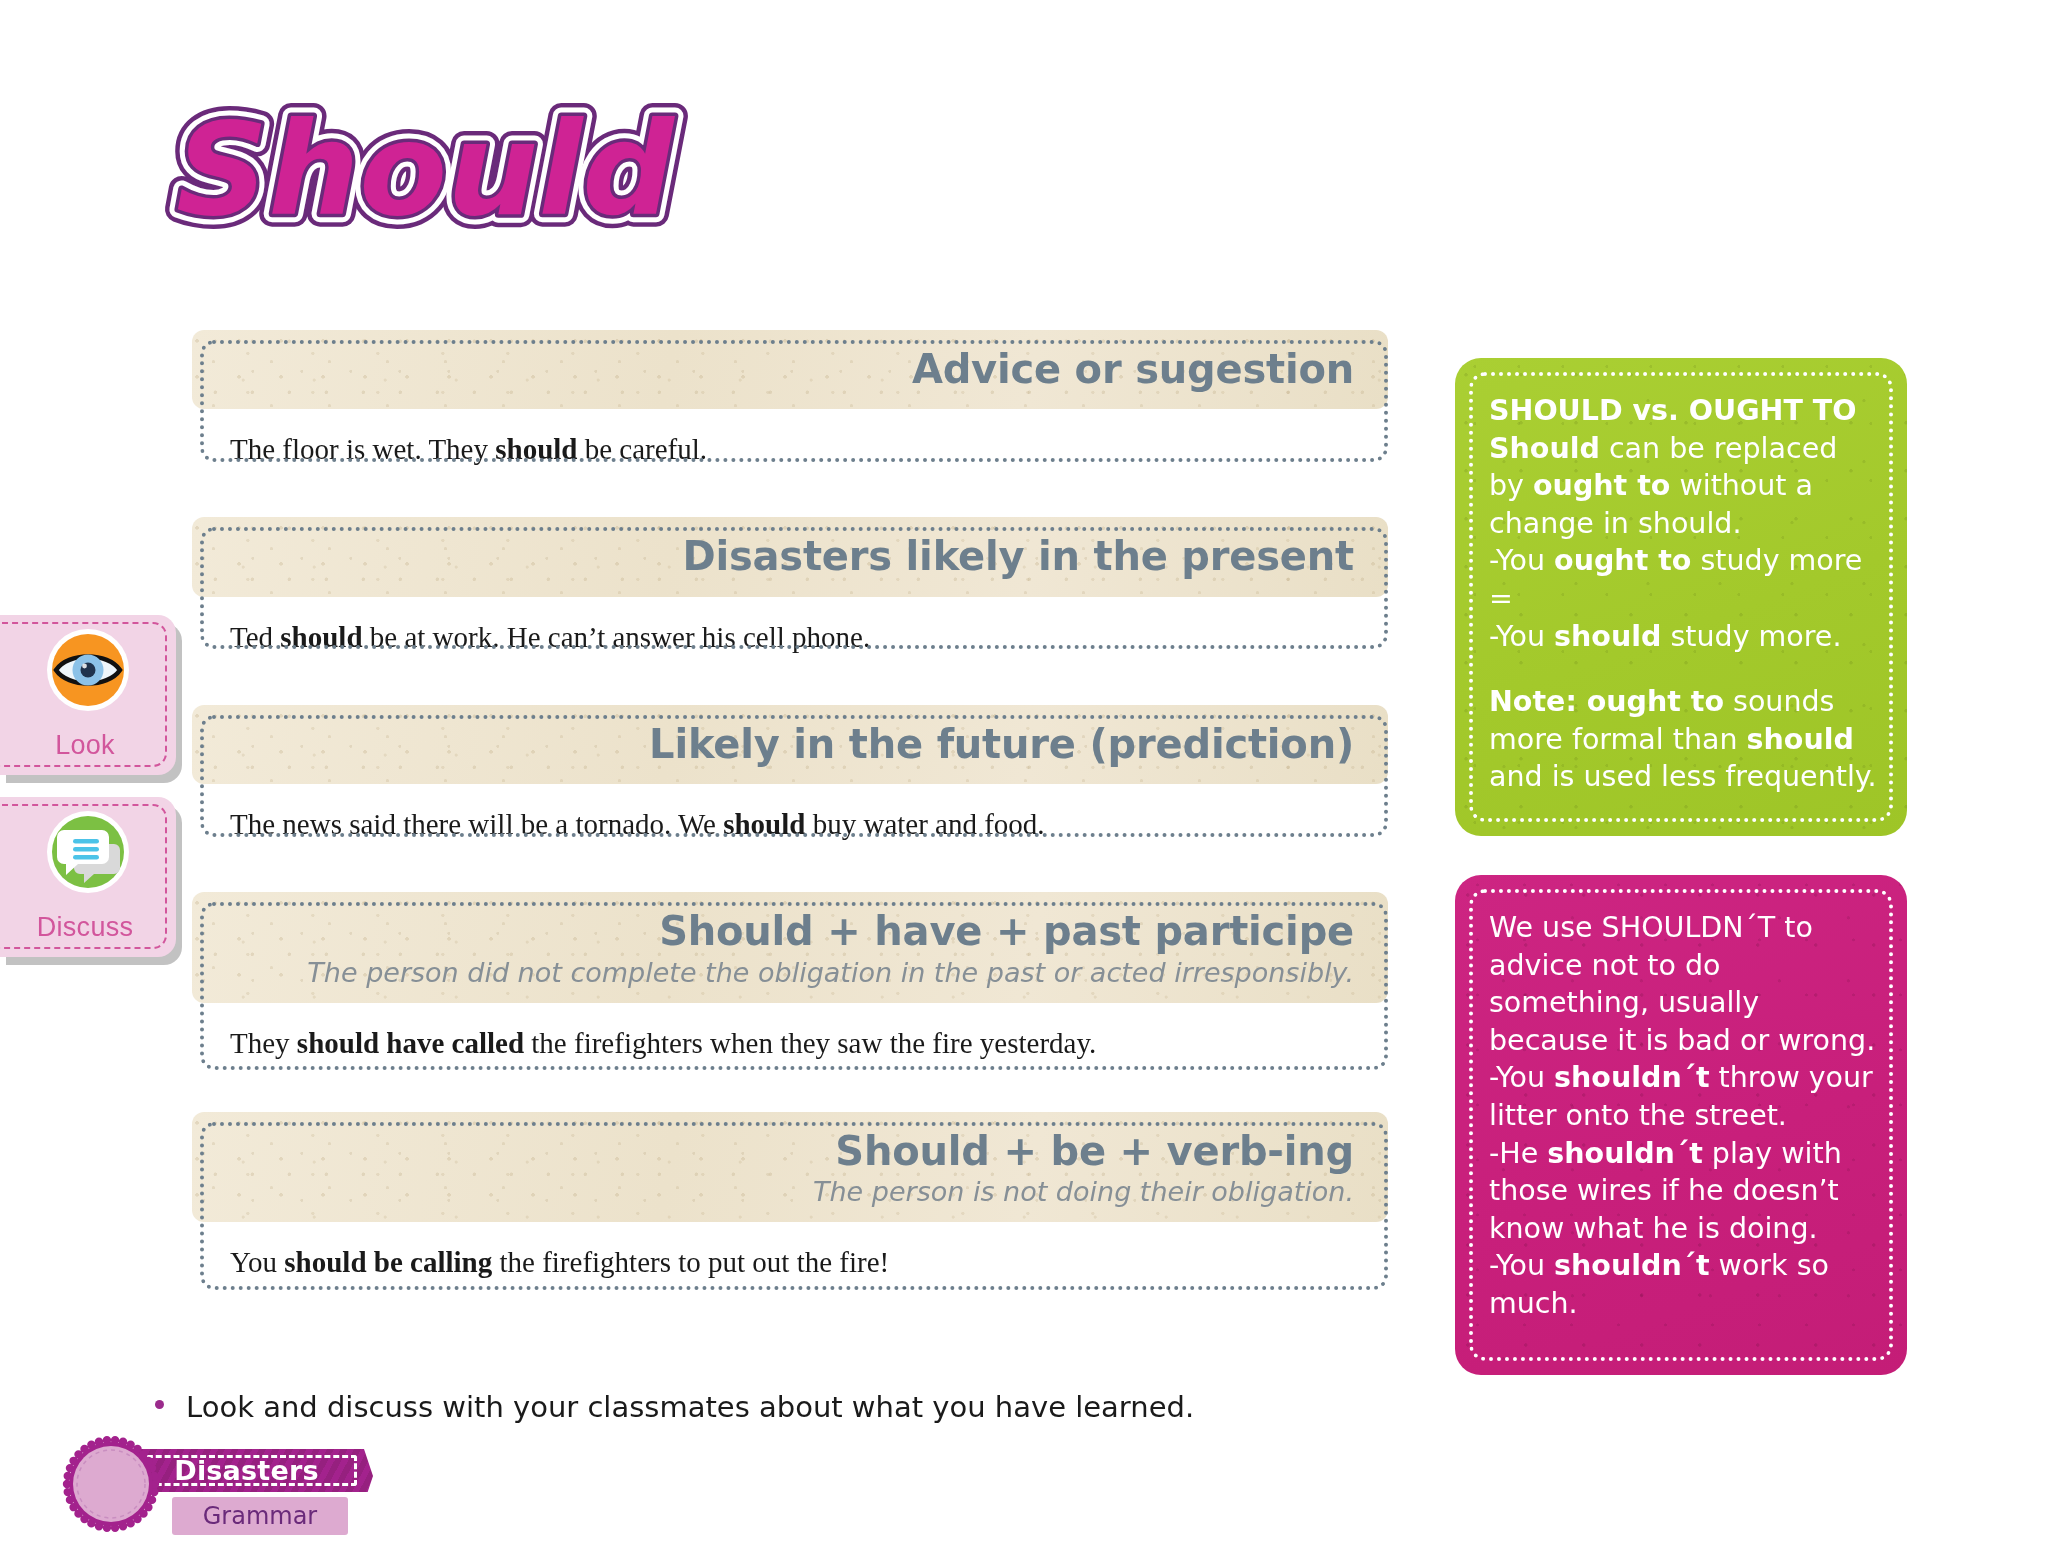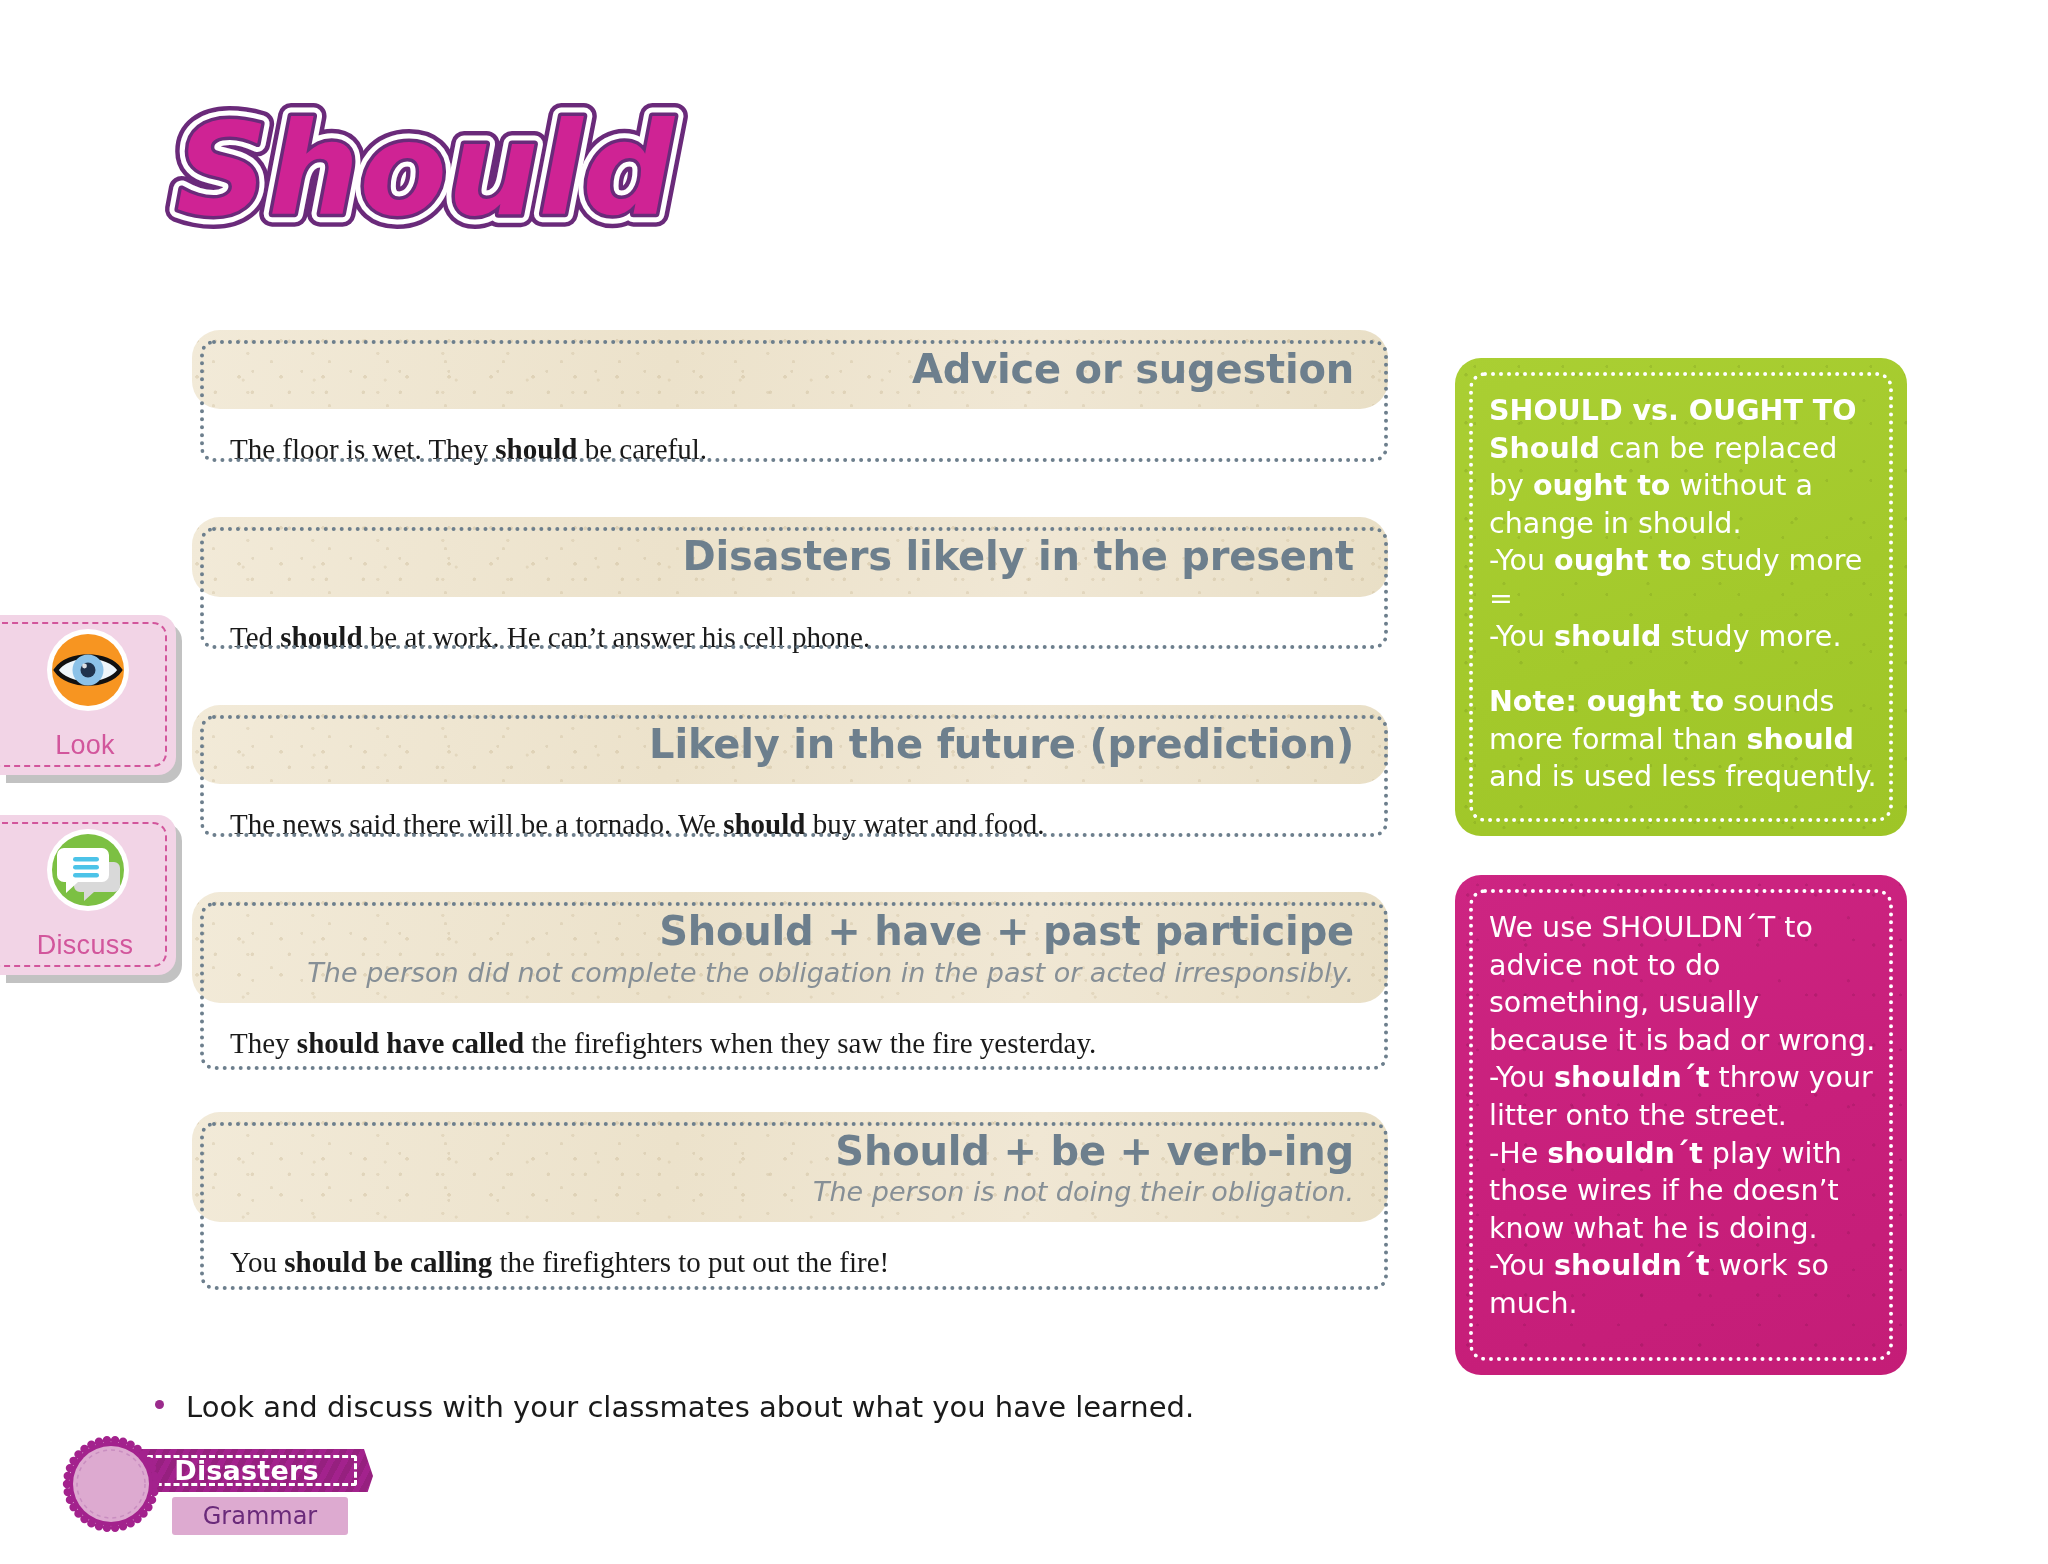--- a/index.html
+++ b/index.html
@@ -36,21 +36,21 @@
   }
 
   
   .sidebar { position: absolute; left: 0; top: 615px; width: 176px; }
   .side-tab {
     position: relative;
     width: 176px;
     height: 160px;
     background: #f2d4e6;
     border-radius: 0 18px 18px 0;
-    margin-bottom: 40px;
+    margin-bottom: 22px;
     box-shadow: 6px 8px 0 rgba(120,120,120,0.45);
   }
   .side-tab-inner {
     position: absolute;
     left: -8px; top: 7px; right: 9px; bottom: 8px;
     border: 2px dashed #d2569c;
     border-left: none;
     border-radius: 0 14px 14px 0;
   }
   .side-icon {
@@ -87,21 +87,21 @@
     width: 1196px;
     background:
       radial-gradient(circle at 12% 30%, rgba(190,170,130,0.30) 0 1.6px, transparent 2px),
       radial-gradient(circle at 37% 72%, rgba(190,170,130,0.26) 0 1.3px, transparent 1.8px),
       radial-gradient(circle at 63% 22%, rgba(185,165,125,0.28) 0 1.5px, transparent 2px),
       radial-gradient(circle at 86% 60%, rgba(190,170,130,0.24) 0 1.4px, transparent 1.9px),
       radial-gradient(circle at 24% 88%, rgba(175,155,115,0.22) 0 1.2px, transparent 1.7px),
       radial-gradient(circle at 72% 91%, rgba(190,170,130,0.24) 0 1.3px, transparent 1.8px),
       linear-gradient(100deg, #f2ead8 0%, #ece2cb 40%, #f0e7d4 70%, #e9dfc6 100%);
     background-size: 42px 36px, 58px 44px, 37px 51px, 65px 39px, 49px 47px, 71px 55px, 100% 100%;
-    border-radius: 28px;
+    border-radius: 12px;
     padding: 18px 34px 18px 40px;
     text-align: right;
     min-height: 72px;
   }
   .bar.tall { padding-bottom: 14px; }
 
   .bar-title {
     font-family: "DejaVu Sans", sans-serif;
     font-weight: bold;
     font-size: 40px;

